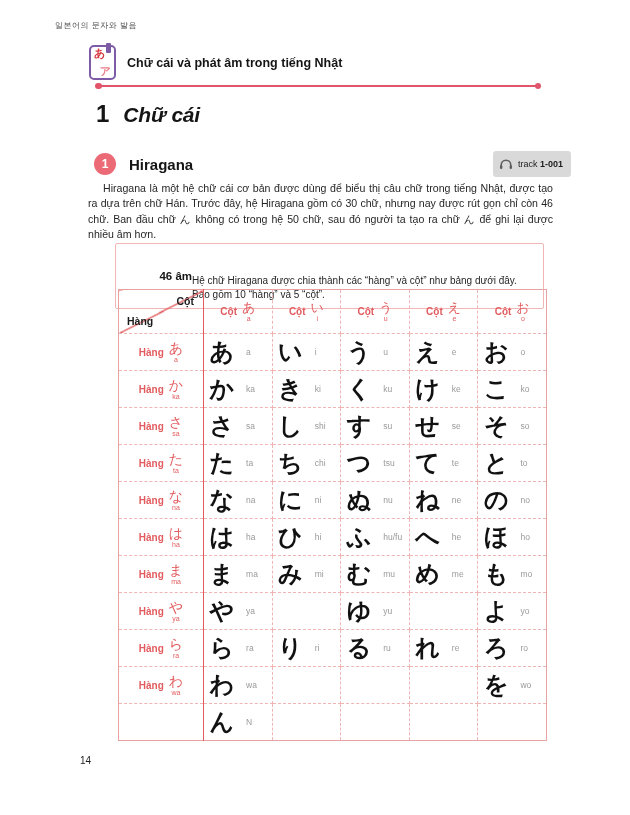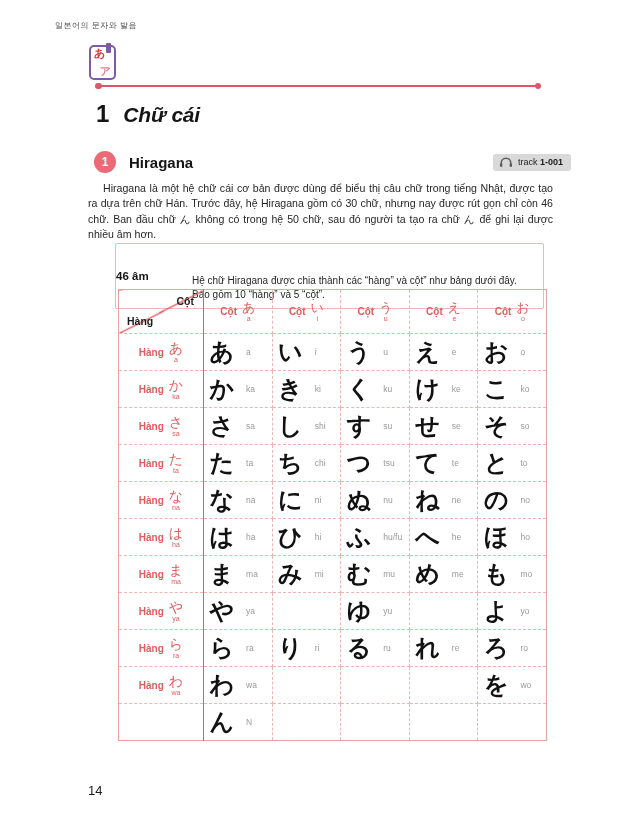--- a/index.html
+++ b/index.html
@@ -20,31 +20,31 @@
   .rule::before { left:-3px; } .rule::after { right:-3px; }
 
   .sec { position:absolute; left:96px; top:100px; display:flex; gap:14px; align-items:baseline; color:#151515; }
   .sec-num { font-size:24px; font-weight:bold; }
   .sec-title { font-size:21px; font-weight:bold; letter-spacing:-0.2px;font-style:italic; }
 
   .subsec { position:absolute; left:94px; top:151px; width:477px; display:flex; align-items:center; }
   .subnum { width:22px; height:22px; border-radius:50%; background:#ec6a75; color:#fff; font-weight:bold;
             font-size:12px; display:flex; align-items:center; justify-content:center; flex:none; }
   .subtitle { margin-left:13px; font-size:15px; font-weight:bold; color:#151515; }
-  .track { margin-left:auto; background:#d9d9d9; border-radius:3px; height:17px; display:flex; align-items:center; padding:0 8px 0 6px; gap:5px; }
+  .track { margin-left:auto; background:#d9d9d9; border-radius:3px; height:26px; display:flex; align-items:center; padding:0 8px 0 6px; gap:5px; }
   .track svg { width:14px; height:11px; display:block; }
   .track-label { font-size:9px; color:#1c1c1c; white-space:nowrap; }
   .track-label b { font-weight:bold; }
 
   .para { position:absolute; left:88px; top:181px; width:465px; font-size:10.6px; line-height:15.4px;
           color:#262626; text-align:justify; text-indent:15px; }
 
   .infobox { position:absolute; left:115px; top:243px; width:429px; min-height:42px; border:1.5px solid #f2b6b6;
              border-radius:2px; background:#fff; display:flex; align-items:center; }
-  .infobox-label { width:76px; flex:none; text-align:left; font-weight:bold; font-size:11.5px; color:#151515; }
+  .infobox-label { width:76px; flex:none; text-align:right; font-weight:bold; font-size:11.5px; color:#151515; }
   .infobox-text { font-size:10px; line-height:13.5px; color:#262626; padding:7px 12px 7px 0;margin-top:23px; }
 
   table.kana { position:absolute; left:118px; top:289px; width:428px; border-collapse:collapse; table-layout:fixed;
                border:1px solid #e9a2a2; }
   table.kana td { border:1px dashed #efb5b5; vertical-align:middle; padding:0; }
   table.kana td.labelcol { border-right:1px solid #e25c5f; }
 
   td.corner { position:relative;
     background:linear-gradient(to bottom right, transparent calc(50% - 0.7px), #e25c5f calc(50% - 0.7px), #e25c5f calc(50% + 0.7px), transparent calc(50% + 0.7px)); }
   td.corner .c-top { position:absolute; top:5px; right:9px; font-size:10.5px; font-weight:bold; color:#1a1a1a; }
@@ -57,33 +57,34 @@
   td.colhead .kstack .k { font-size:13px; }
   td.colhead .kstack .r { font-size:7px; margin-top:1px; }
   td.rowhead .prefix { font-size:10px; font-weight:bold; }
   td.rowhead .kstack .k { font-size:14px; }
   td.rowhead .kstack .r { font-size:7px; margin-top:1px; }
 
   td.cell .inner { display:flex; align-items:center; justify-content:center; gap:12px; }
   td.cell .kana-g { font-size:24px; font-weight:bold; color:#111; line-height:1; }
   td.cell .romaji { font-size:8.5px; color:#9a9a9a; min-width:20px; text-align:left; }
 
-  .pagenum { position:absolute; left:88px; top:755px; font-size:13px; color:#1c1c1c;margin-top:28px; }
+  .pagenum { position:absolute; left:80px; top:755px; font-size:10px; color:#1c1c1c; }
 </style>
 </head>
 <body>
 
 <div class="runhead">일본어의 문자와 발음</div>
 
 <div class="chapter">
   <div class="cardicon">
     <span class="tab"></span>
     <span class="hira">あ</span>
     <span class="kata">ア</span>
   </div>
+  <div class="chapter-title">Chữ cái và phát âm trong tiếng Nhật</div>
 </div>
 
 <div class="rule"></div>
 
 <div class="sec">
   <span class="sec-num">1</span>
   <span class="sec-title">Chữ cái</span>
 </div>
 
 <div class="subsec">

